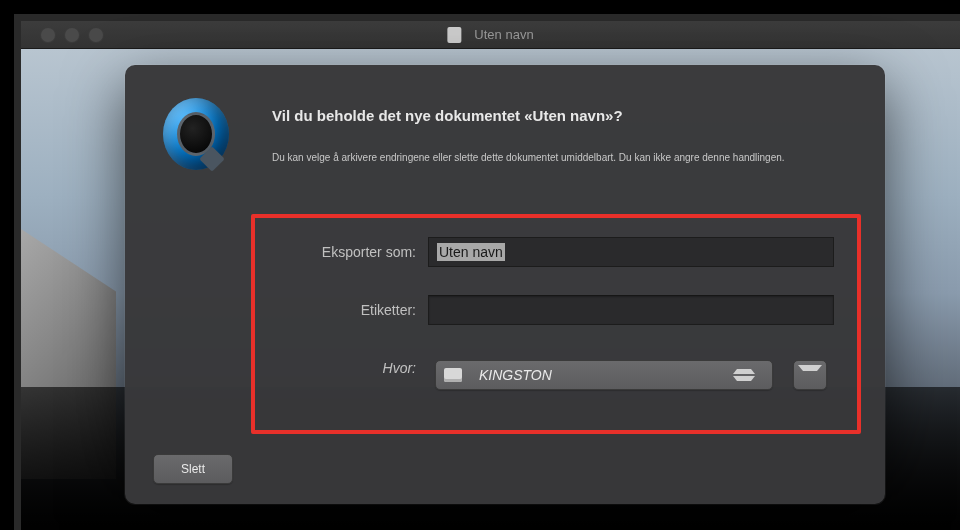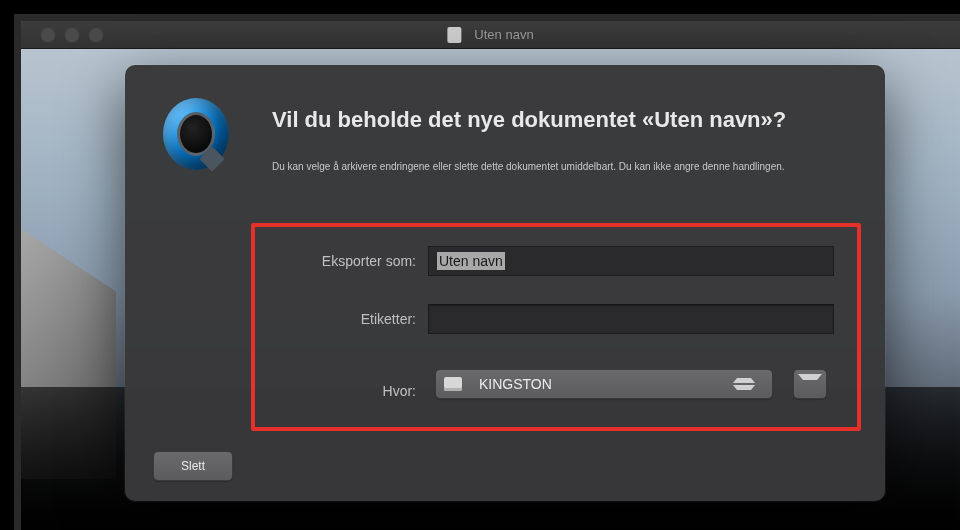--- a/index.html
+++ b/index.html
@@ -173,47 +173,48 @@
       border-radius: 2px;
     }
     
     .dialog-text {
       flex: 1;
       padding-top: 6px;
     }
     
     .dialog-heading {
       color: #e8e8e8;
-      font-size: 22px;
+      font-size: 15px;
       font-weight: 700;
       margin-bottom: 12px;
     }
     
     .dialog-description {
       color: #c8c8c8;
       font-size: 10px;
       line-height: 1.5;
     }
     
     .highlight-box {
       border: 4px solid #e8302a;
       padding: 12px 16px 14px 16px;
       margin-left: 102px;
       margin-bottom: 20px;
       border-radius: 2px;
     }
     
     .form-row {
       display: flex;
-      align-items: flex-end;
+      align-items: flex-start;
       margin-bottom: 14px;
     }
     
     .form-row:last-child {
-      margin-bottom: 0;
+      margin-bottom: 12px;
+      font-style: italic;
     }
     
     .form-label {
       width: 150px;
       text-align: right;
       color: #c0c0c0;
       font-size: 14px;
       padding-right: 12px;
       flex-shrink: 0;
     }

